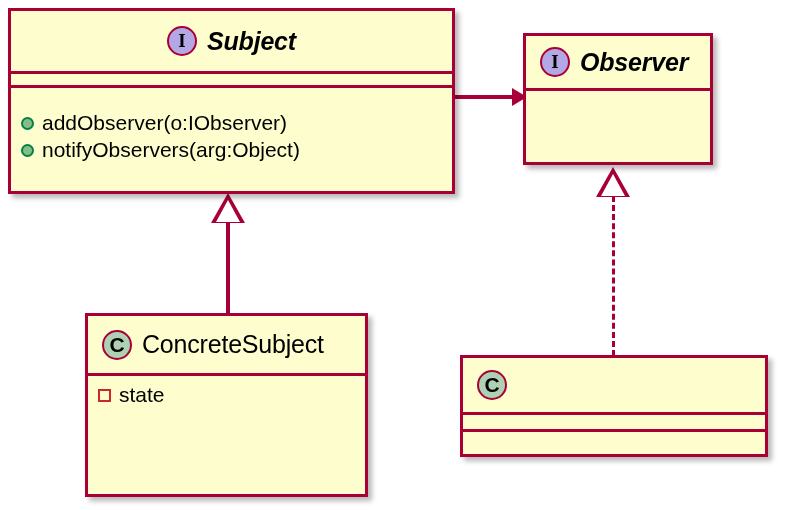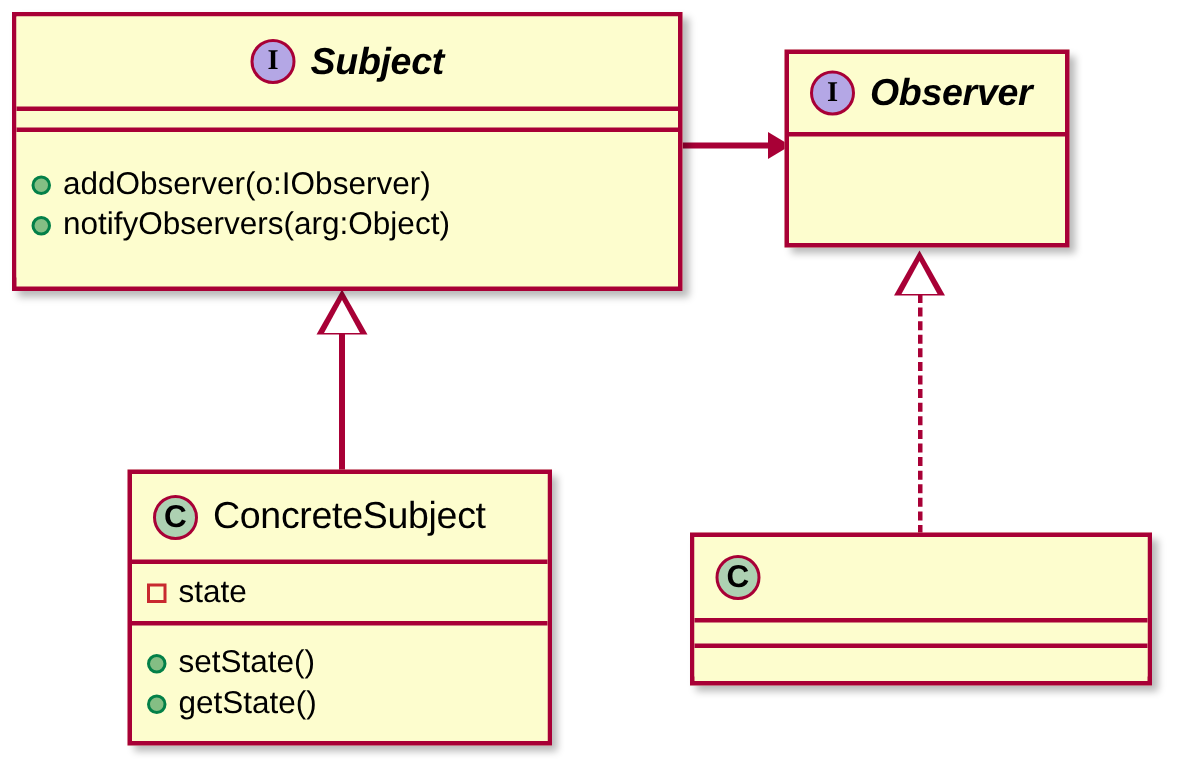--- a/index.html
+++ b/index.html
@@ -210,30 +210,20 @@
     <div class="compartment hdr left" style="height:57px;">
       <span class="badge cls">C</span>
       <span class="cls-name">ConcreteSubject</span>
     </div>
     <div class="compartment members" style="height:41px;">
       <div class="member">
         <span class="vis-priv"></span>
         <span>state</span>
       </div>
     </div>
-    <div class="compartment members" style="height:80px;">
-      <div class="member">
-        <span class="vis-pub"></span>
-        <span>setState()</span>
-      </div>
-      <div class="member">
-        <span class="vis-pub"></span>
-        <span>getState()</span>
-      </div>
-    </div>
   </div>
 
   <div class="uml-box" style="left:460px; top:355px; width:308px; height:102px;">
     <div class="compartment hdr left" style="height:54px;">
       <span class="badge cls">C</span>
     </div>
     <div class="compartment empty-comp" style="height:17px;"></div>
     <div class="compartment empty-comp" style="height:22px;"></div>
   </div>
 

